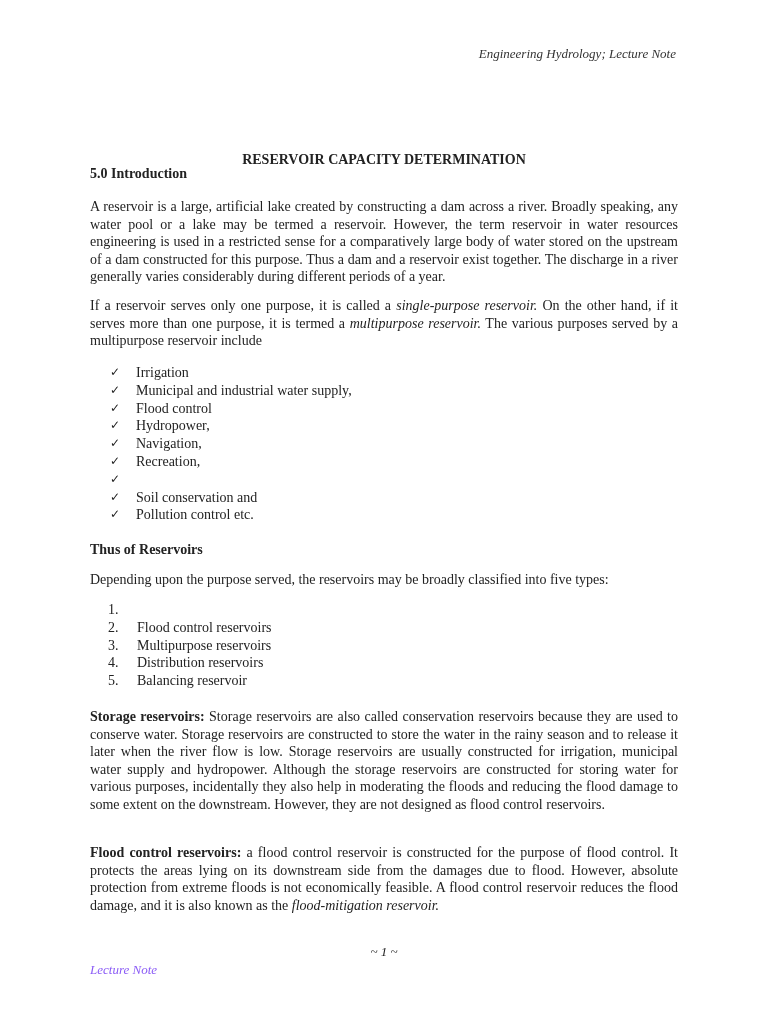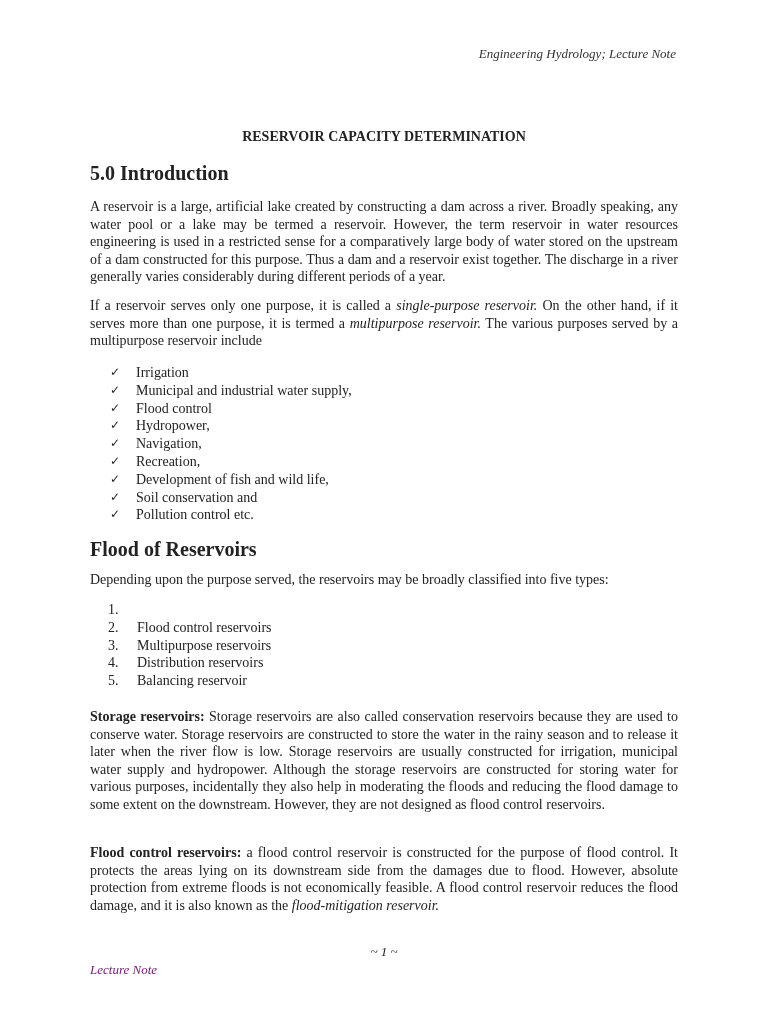--- a/index.html
+++ b/index.html
@@ -1,39 +1,39 @@
 <!DOCTYPE html>
 <html><head>
   <meta charset="utf-8">
   <style>
     html, body { margin: 0; padding: 0; background: #ffffff; }
     body { width: 768px; height: 1024px; position: relative; overflow: hidden;
            font-family: "Liberation Serif", "DejaVu Serif", serif; color: #222222; }
     .page { position: absolute; left: 0; top: 0; width: 768px; height: 1024px; }
     .header { position: absolute; top: 46px; right: 92px; font-style: italic; font-size: 13px; color: #333; }
     .chapter { position: absolute; top: 110px; left: 0; width: 768px; text-align: center; font-weight: bold; font-size: 14px; }
-    .title { position: absolute; top: 129px; left: 0; width: 768px; text-align: center; font-weight: bold; font-size: 14px; }
+    .title { position: absolute; top: 152px; left: 0; width: 768px; text-align: center; font-weight: bold; font-size: 14px; }
     .content { position: absolute; left: 90px; width: 588px; font-size: 14px; line-height: 17.6px; }
-    .h { font-weight: bold; font-size: 20px; }
+    .h { font-weight: bold; font-size: 14px; }
     .p { text-align: justify; margin: 0; }
     .sec-intro-h { top: 165px; }
     .p1 { top: 198px; }
     .p2 { top: 297px; }
     .checklist { position: absolute; left: 110px; top: 364px; font-size: 14px; line-height: 17.8px; list-style: none; margin: 0; padding: 0; }
     .checklist li { display: flex; }
     .checklist .mark { width: 26px; font-family: "DejaVu Sans", sans-serif; font-size: 12px; }
     .types-h { top: 541px; }
     .types-intro { top: 571px; }
     .numlist { position: absolute; left: 108px; top: 601px; font-size: 14px; line-height: 17.8px; margin: 0; padding: 0; list-style: none; }
     .numlist li { display: flex; }
     .numlist .num { width: 29px; }
     .p3 { top: 708px; }
     .p4 { top: 844px; }
     .pagenum { position: absolute; top: 944px; left: 0; width: 768px; text-align: center; font-style: italic; font-size: 13px; }
-    .footer { position: absolute; top: 962px; left: 90px; font-style: italic; font-size: 13px; color: #701a75; }
+    .footer { position: absolute; top: 962px; left: 90px; font-style: italic; font-size: 13px; color: #8b5cf6; }
     em { font-style: italic; }
   </style>
 </head>
 <body>
 
 <div class="page">
   <div class="header">Engineering Hydrology; Lecture Note</div>
 
   <div class="title">RESERVOIR CAPACITY DETERMINATION</div>
 
@@ -63,33 +63,32 @@
     <li>
         <span class="mark">✓</span>
         <span>Navigation,</span>
       </li>
     <li>
         <span class="mark">✓</span>
         <span>Recreation,</span>
       </li>
     <li>
         <span class="mark">✓</span>
-        <span>Development of fish and wild life,</span>
       </li>
     <li>
         <span class="mark">✓</span>
         <span>Soil conservation and</span>
       </li>
     <li>
         <span class="mark">✓</span>
         <span>Pollution control etc.</span>
       </li>
   </ul>
 
-  <div class="content h types-h">Flood of Reservoirs</div>
+  <div class="content h types-h">Thus of Reservoirs</div>
   <p class="content p types-intro">Depending upon the purpose served, the reservoirs may be broadly classified into five types:</p>
 
   <ol class="numlist">
     <li>
         <span class="num">1.</span>
       </li>
     <li>
         <span class="num">2.</span>
         <span>Flood control reservoirs</span>
       </li>

